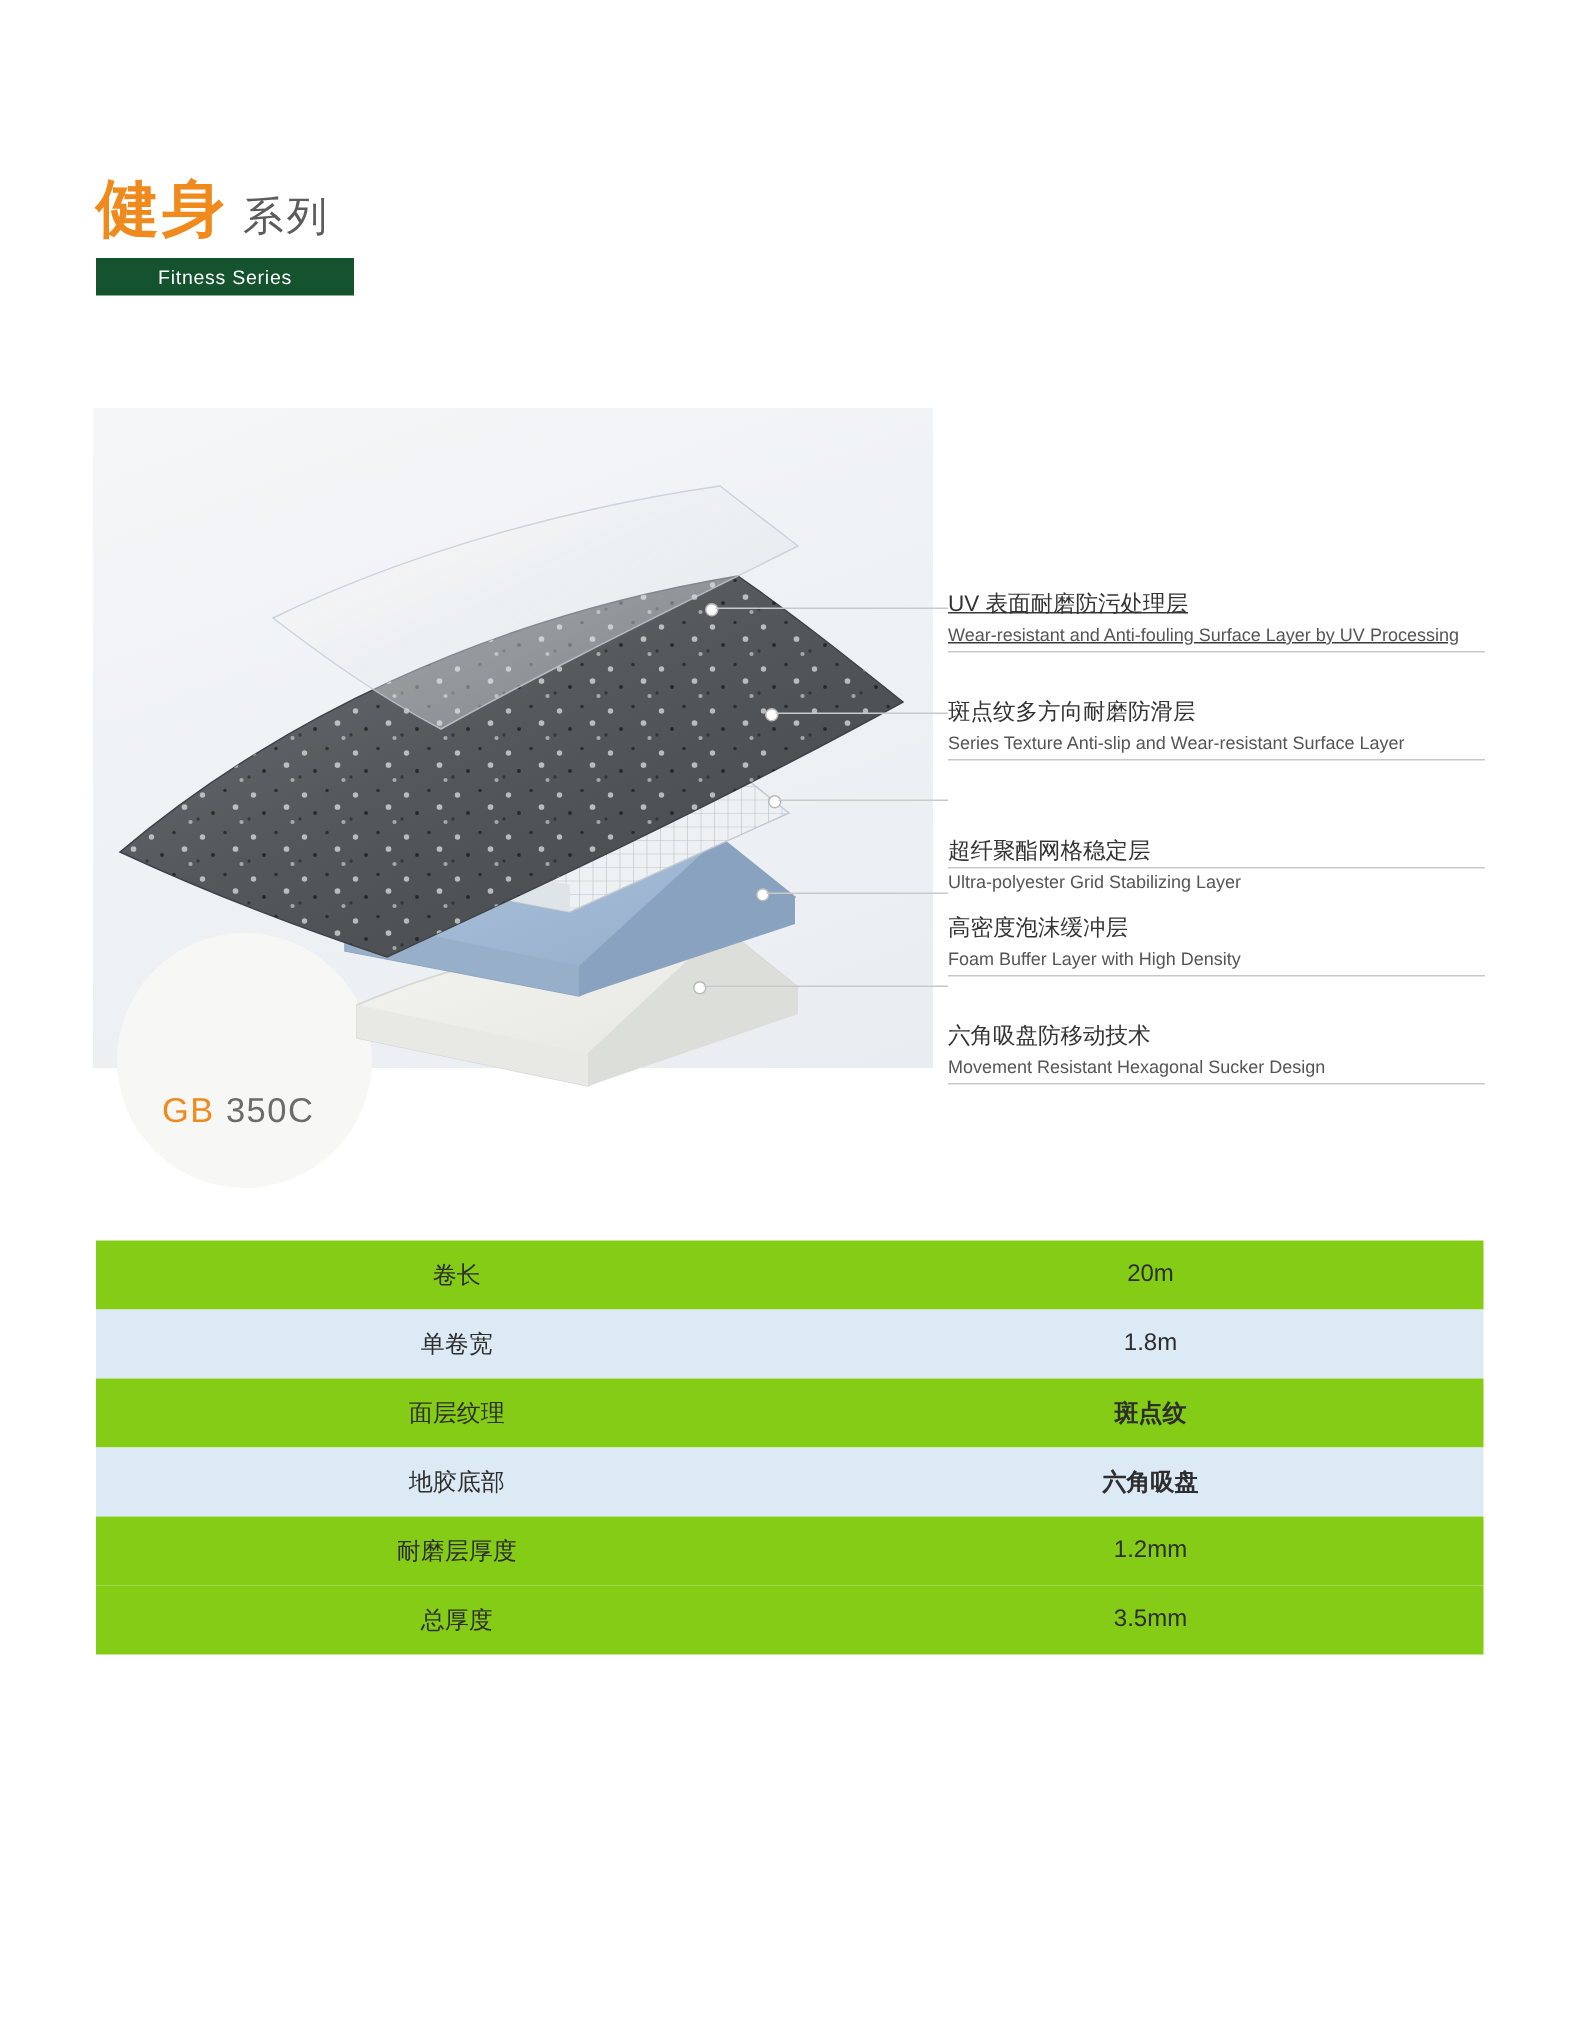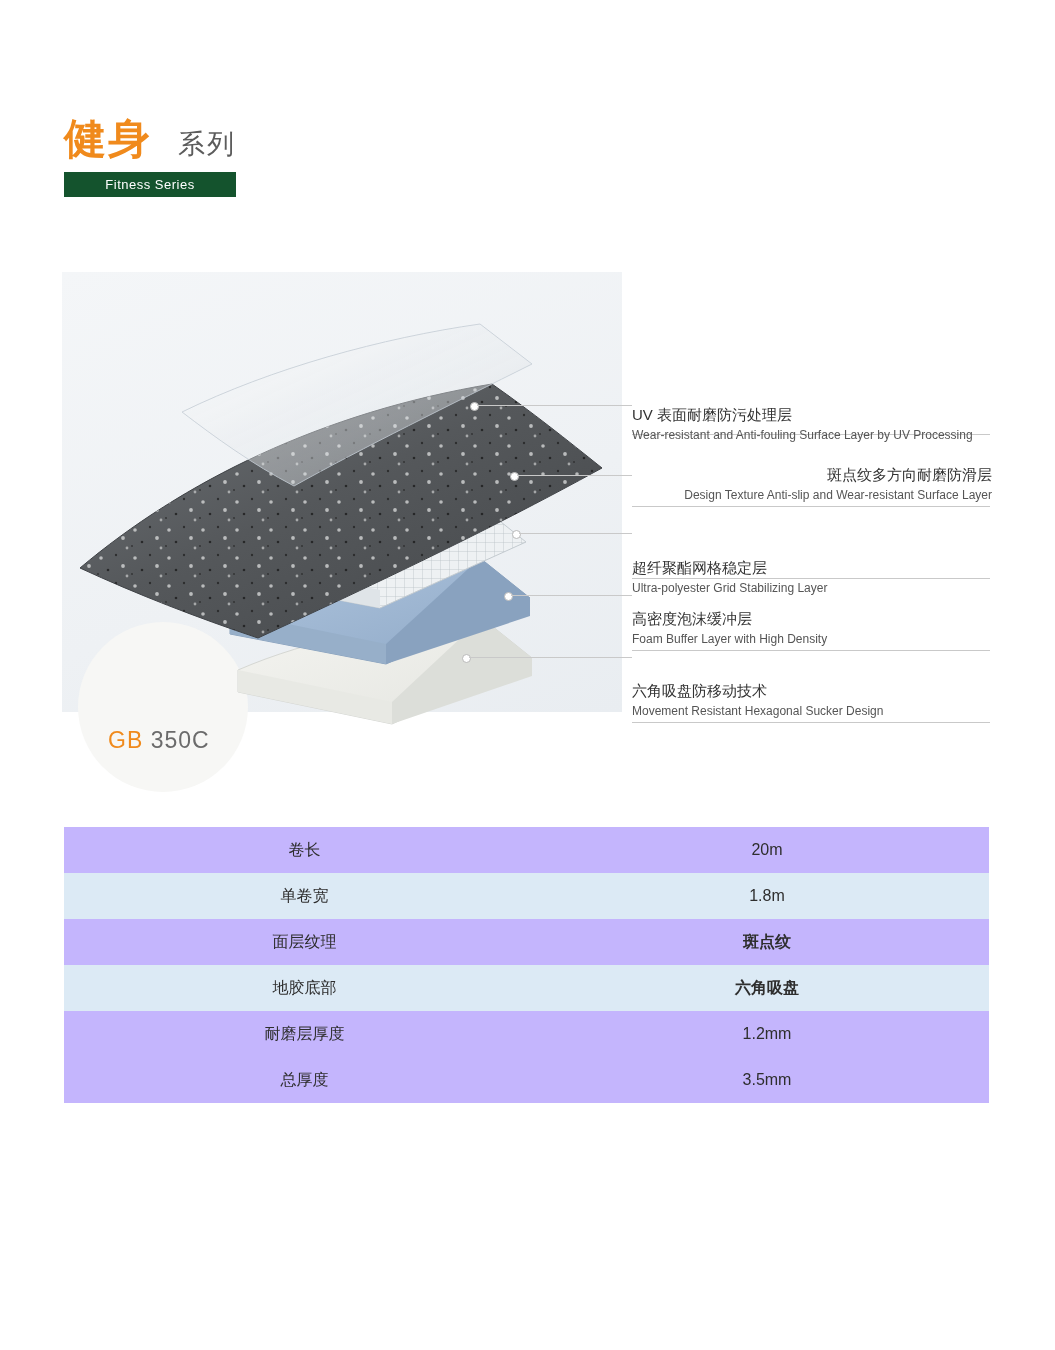--- a/index.html
+++ b/index.html
@@ -19,21 +19,20 @@
   
   .header {
     position: absolute;
     left: 64px;
     top: 118px;
   }
   .title-row {
     display: flex;
     align-items: baseline;
     gap: 10px;
-    justify-content: space-between;
   }
   .title-cn {
     font-size: 42px;
     font-weight: bold;
     color: #f08a1c;
     letter-spacing: 2px;
     line-height: 1;
   }
   .title-cn2 {
     font-size: 27px;
@@ -117,22 +116,22 @@
     color: #333333;
     line-height: 1.45;
     white-space: nowrap;
   }
   .callout .en {
     font-size: 12px;
     color: #555555;
     line-height: 1.5;
     white-space: nowrap;
   }
-  .c0 { top: 12px; }
-  .c1 { top: 72px; text-align: right; }
+  .c0 { top: 0px; text-decoration: underline; }
+  .c1 { top: 72px; }
   .c2 { top: 144px; margin-top: 21px; }
   .c3 { top: 216px; }
   .c4 { top: 288px; }
 
   
   .leader {
     position: absolute;
     height: 1px;
     background: #c9c9c9;
   }
@@ -150,21 +149,21 @@
     position: absolute;
     left: 64px;
     top: 827px;
     width: 925px;
   }
   .spec-row {
     display: flex;
     height: 46px;
     align-items: center;
   }
-  .spec-row.odd { background: #c4b5fd; }
+  .spec-row.odd { background: #84cc16; }
   .spec-row.even { background: #dceaf5; }
   .spec-label {
     width: 52%;
     text-align: center;
     font-size: 16px;
     color: #2e2e2e;
   }
   .spec-value {
     width: 48%;
     text-align: center;
@@ -270,21 +269,21 @@
   <div class="leader" style="left:407px; top:385px; width:163px;"></div>
   <div class="leader" style="left:570px; top:450px; width:358px;"></div>
 
   <div class="callouts">
     <div class="callout c0">
       <div class="cn">UV 表面耐磨防污处理层</div>
       <div class="en">Wear-resistant and Anti-fouling Surface Layer by UV Processing</div>
     </div>
     <div class="callout c1">
       <div class="cn">斑点纹多方向耐磨防滑层</div>
-      <div class="en">Design Texture Anti-slip and Wear-resistant Surface Layer</div>
+      <div class="en">Series Texture Anti-slip and Wear-resistant Surface Layer</div>
     </div>
     <div class="callout c2">
       <div class="cn">超纤聚酯网格稳定层</div>
       <div class="en">Ultra-polyester Grid Stabilizing Layer</div>
     </div>
     <div class="callout c3">
       <div class="cn">高密度泡沫缓冲层</div>
       <div class="en">Foam Buffer Layer with High Density</div>
     </div>
     <div class="callout c4">

